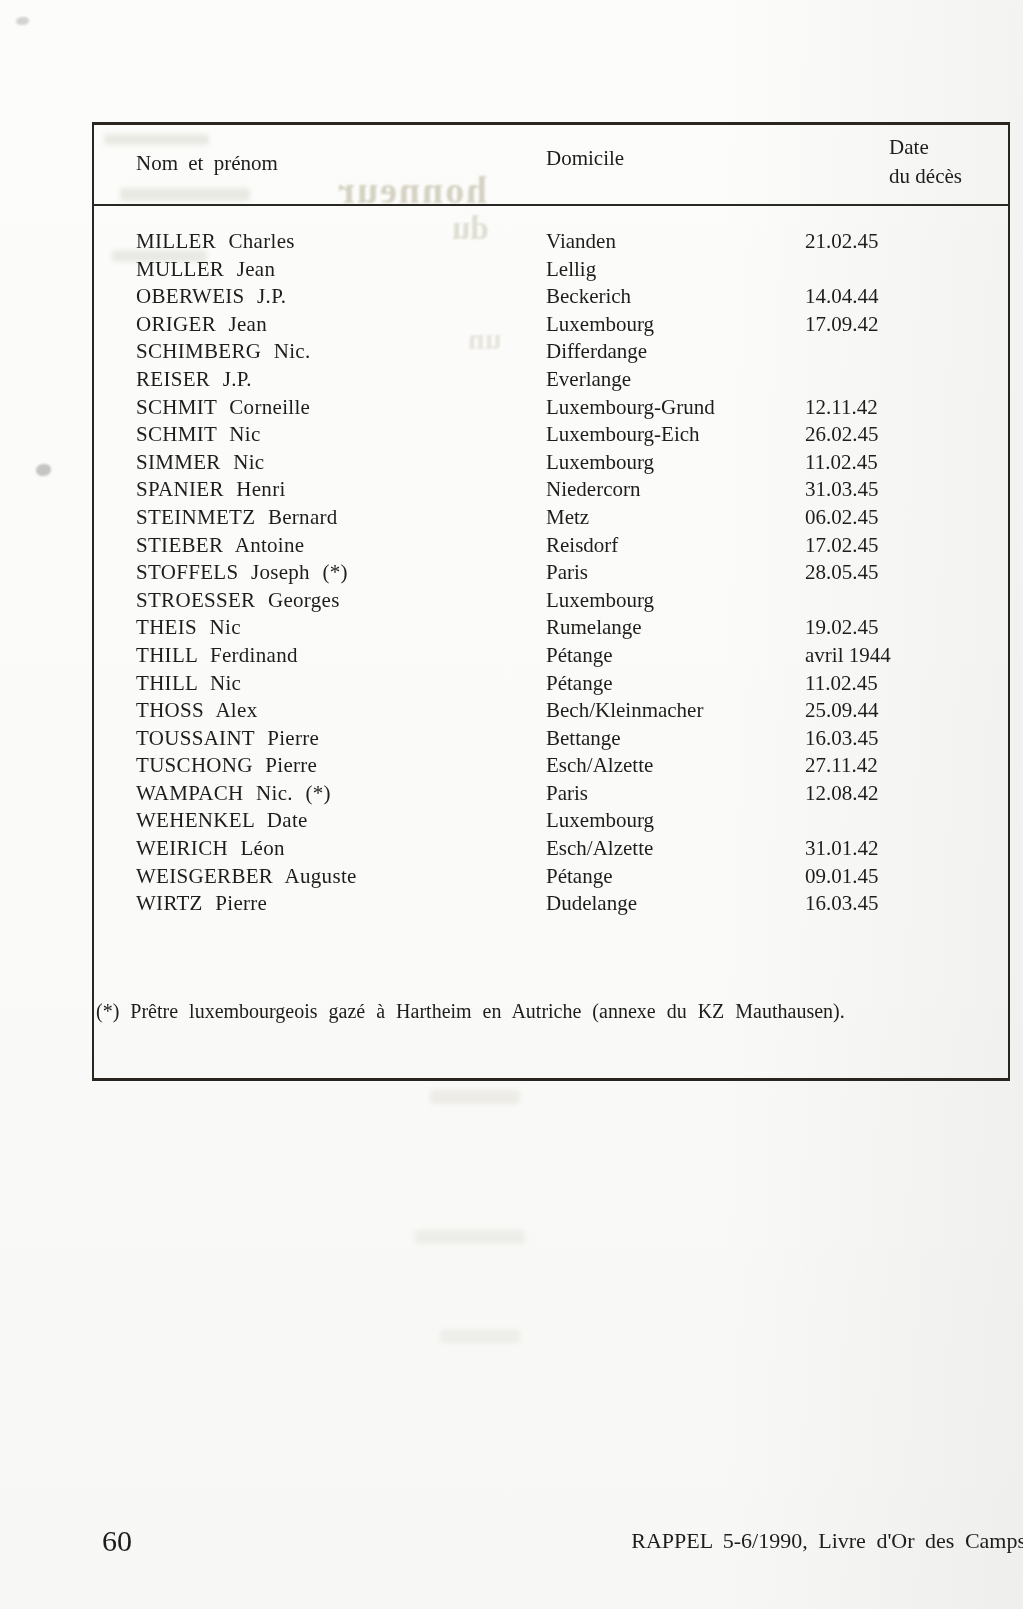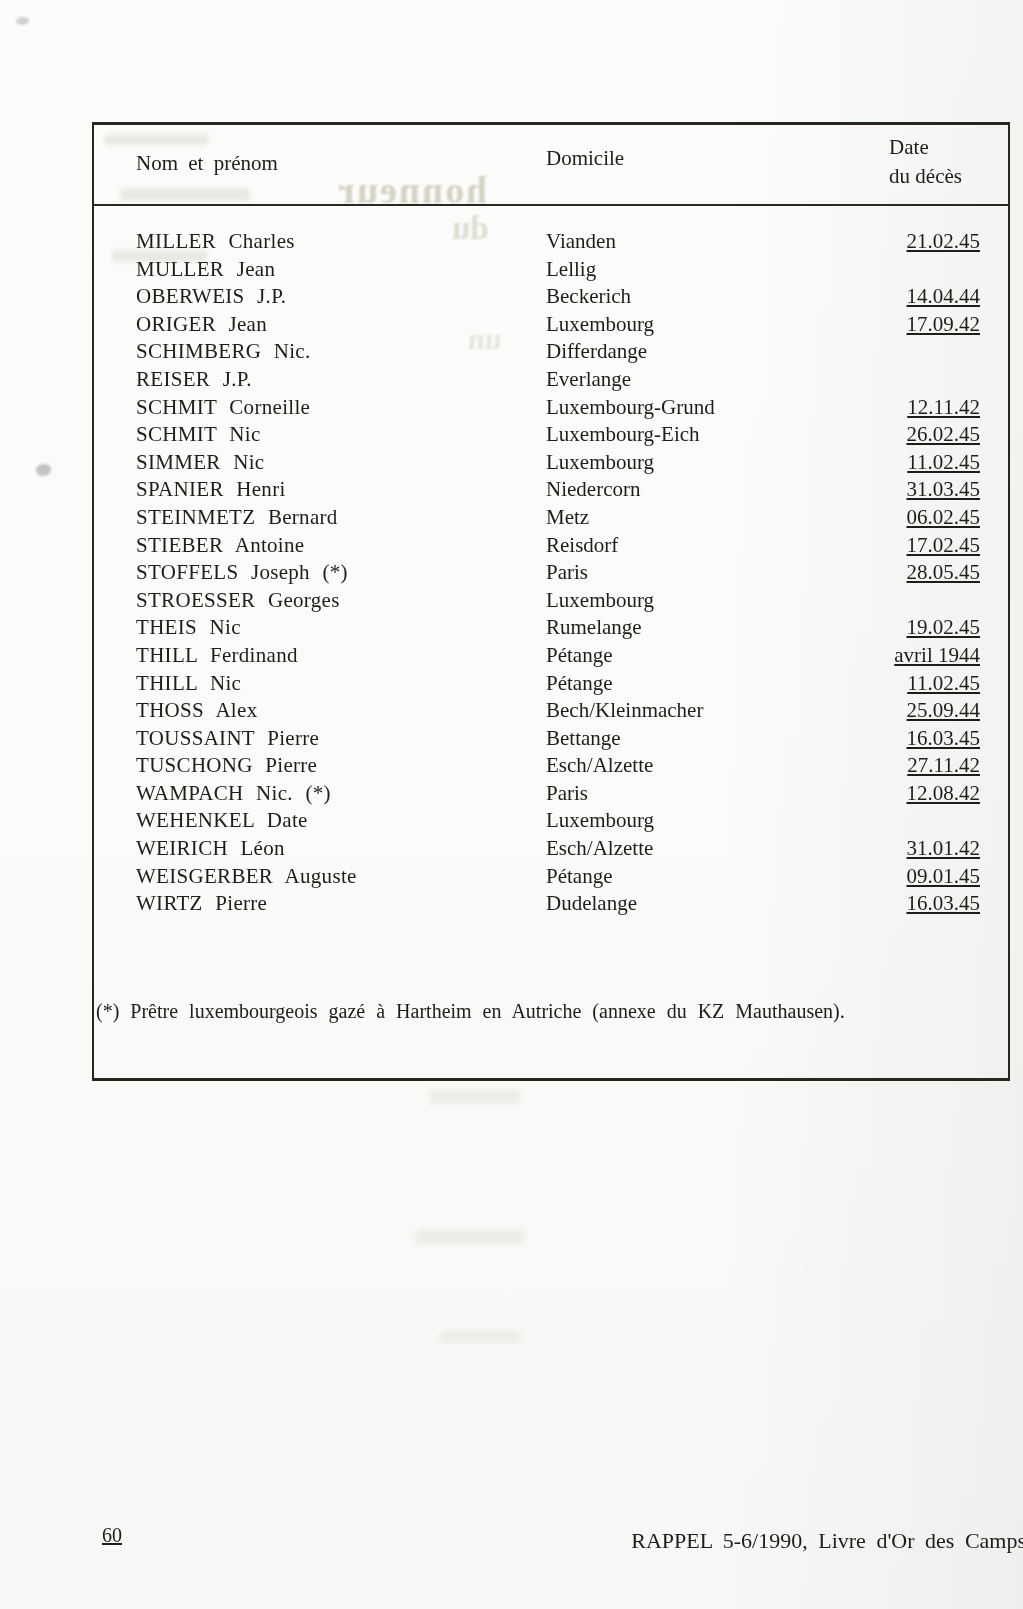--- a/index.html
+++ b/index.html
@@ -64,40 +64,39 @@
   }
   .row {
     display: grid;
     grid-template-columns: 410px 1fr 175px;
     line-height: 27.6px;
     font-size: 21px;
     white-space: nowrap;
   }
   .cell-name   { word-spacing: 7px; letter-spacing: 0.3px; }
   .cell-dom    { }
-  .cell-date   { text-align: right; font-variant-numeric: tabular-nums; text-decoration: underline; }
+  .cell-date   { font-variant-numeric: tabular-nums; }
 
   
   .footnote {
     position: absolute;
     left: 96px;
     top: 998px;
     width: 860px;
     font-size: 20px;
     word-spacing: 6px;
     line-height: 26px;
   }
 
   
   .page-number {
     position: absolute;
     left: 102px;
     top: 1524px;
-    font-size: 20px;
-    text-decoration: underline;
+    font-size: 30px;
   }
   .footer-right {
     position: absolute;
     right: -3px;
     top: 1528px;
     font-size: 22px;
     word-spacing: 5px;
     white-space: nowrap;
   }
 

